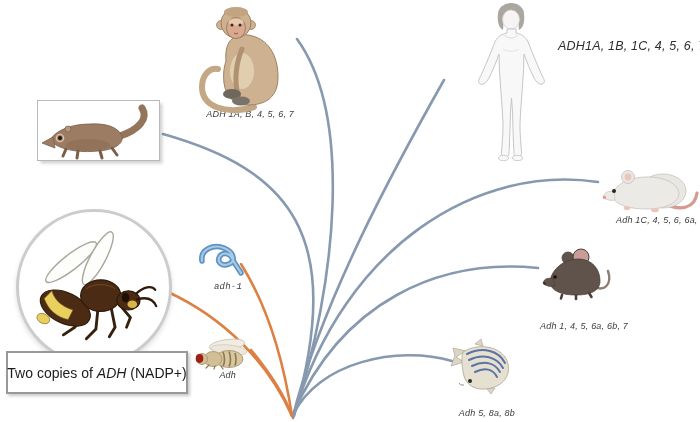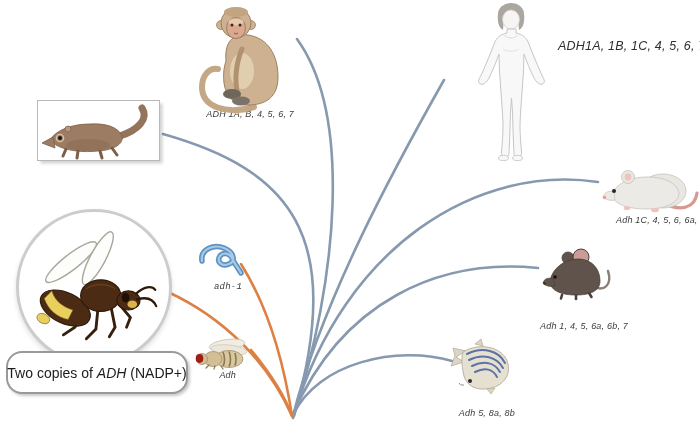--- a/index.html
+++ b/index.html
@@ -195,19 +195,19 @@
       <path d="M62,72 C70,66 84,66 92,72" fill="none" stroke="#6a4220" stroke-width="1.2"></path>
       <ellipse cx="106" cy="84" rx="12" ry="10" fill="#4b2b13" stroke="#2e1a0a" stroke-width="1.2"></ellipse>
       <ellipse cx="110" cy="88" rx="5" ry="4" fill="#d9b44a"></ellipse>
       <ellipse cx="103" cy="81" rx="4" ry="5" fill="#1d0f05"></ellipse>
       <g stroke="#2e1a0a" stroke-width="2.4" stroke-linecap="round" fill="none">
         <path d="M114,77 C122,70 130,68 134,73"></path>
         <path d="M115,83 C125,80 132,83 135,90"></path>
       </g>
     </svg>
   </div>
-  <div class="note-box" style="left:6px;top:351px;width:178px;height:39px;font-size:14px;border-radius:16px;">
+  <div class="note-box" style="left:6px;top:351px;width:178px;height:39px;font-size:14px;">
     <span style="white-space:nowrap;">
       <span>Two copies of </span><span class="ital">ADH</span><span> (NADP+)</span>
     </span>
   </div>
 
 </div>
 
 </body></html>

